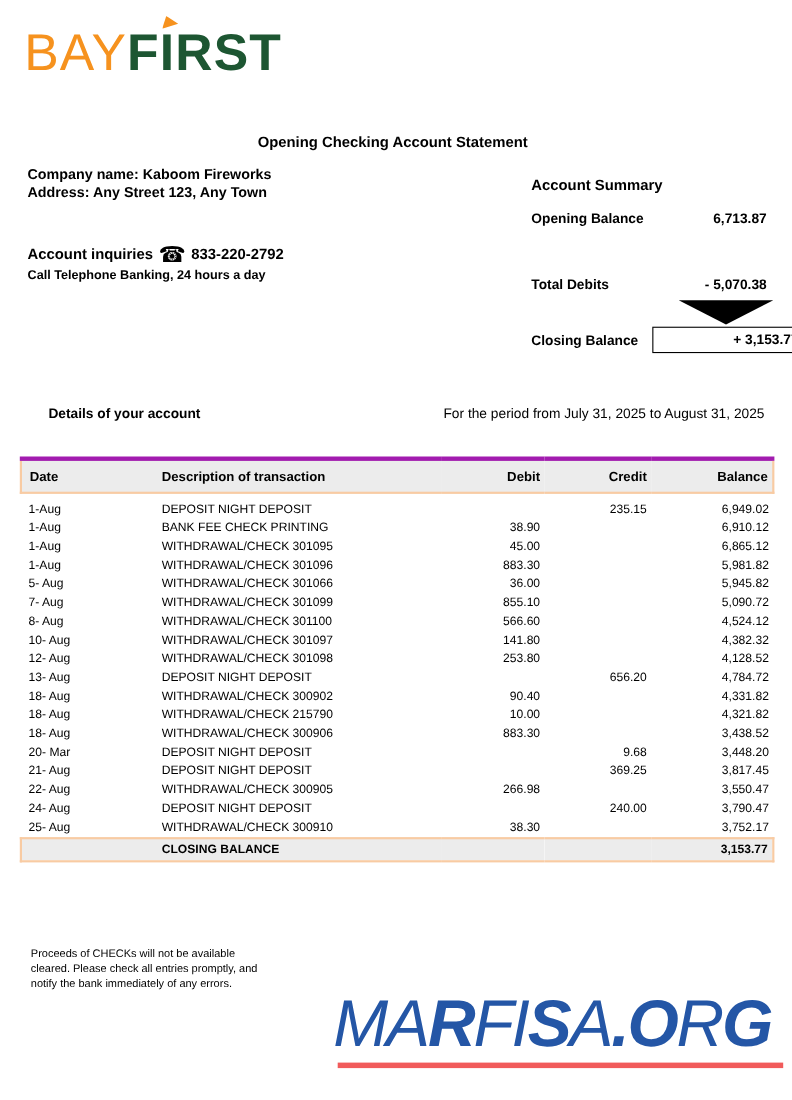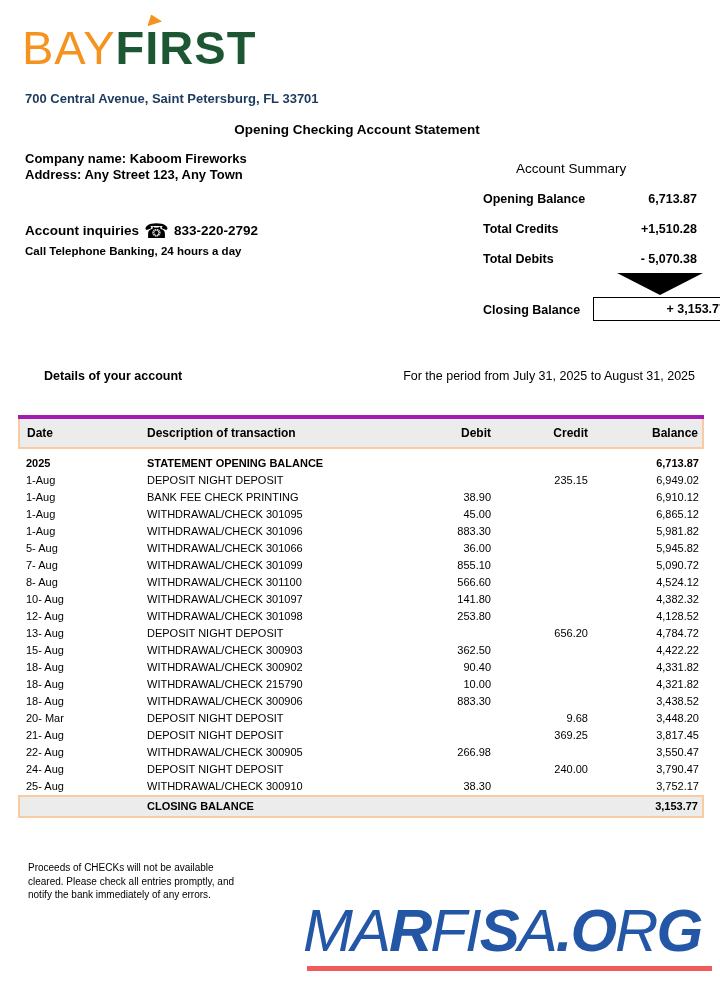--- a/index.html
+++ b/index.html
@@ -17,21 +17,21 @@
 
   .doc-title{position:absolute;left:0;top:122px;width:714px;text-align:center;font-size:13.5px;font-weight:700;}
 
   
   .customer{position:absolute;left:25px;top:151px;font-size:13px;font-weight:700;line-height:16px;}
   .inquiries{position:absolute;left:25px;top:219px;font-size:13.5px;font-weight:700;}
   .phone-icon{font-family:"DejaVu Sans",sans-serif;font-size:20px;vertical-align:-3px;margin:0 5px;}
   .banking-note{position:absolute;left:25px;top:245px;font-size:11.5px;font-weight:700;}
 
   
-  .summary-heading{position:absolute;left:483px;top:161px;font-size:13.5px;font-weight:400;margin-left:33px;}
+  .summary-heading{position:absolute;left:483px;top:161px;font-size:13.5px;font-weight:700;}
   .summary-row{position:absolute;left:483px;width:214px;display:flex;justify-content:space-between;
                font-size:12.5px;font-weight:700;}
   .sr0{top:192px;} .sr1{top:222px;} .sr2{top:252px;}
   .arrow-down{position:absolute;left:617px;top:273px;width:0;height:0;
               border-left:43px solid transparent;border-right:43px solid transparent;border-top:22px solid #000;}
   .closing-label{position:absolute;left:483px;top:303px;font-size:12.5px;font-weight:700;}
   .closing-box{position:absolute;left:593px;top:297px;width:144px;height:24px;border:1.5px solid #000;
                box-sizing:border-box;display:flex;align-items:center;justify-content:flex-end;
                padding-right:10px;font-size:12.5px;font-weight:700;}
 
@@ -69,41 +69,36 @@
   .watermark-underline{position:absolute;left:307px;top:966px;width:405px;height:5px;background:#F15B5B;}
 </style>
 </head>
 <body>
 
 <div class="page">
 
   <div class="logo">
     <span class="logo-bay">BAY</span><span class="logo-first"><span>F</span><span class="logo-i"><span>I</span><span class="logo-flag"></span></span><span>RST</span></span>
   </div>
-  <div class="bank-address">700 Central Avenue, Saint Petersburg, FL 33701</div>
 
   <div class="doc-title">Opening Checking Account Statement</div>
 
   <div class="customer">
     <div>Company name: Kaboom Fireworks</div>
     <div>Address: Any Street 123, Any Town</div>
   </div>
   <div class="inquiries">
     <span>Account inquiries</span><span class="phone-icon">☎</span><span>833-220-2792</span>
   </div>
   <div class="banking-note">Call Telephone Banking, 24 hours a day</div>
 
   <div class="summary-heading">Account Summary</div>
   <div class="summary-row sr0">
     <span>Opening Balance</span>
     <span>6,713.87</span>
-  </div>
-  <div class="summary-row sr1">
-    <span>Total Credits</span>
-    <span>+1,510.28</span>
   </div>
   <div class="summary-row sr2">
     <span>Total Debits</span>
     <span>- 5,070.38</span>
   </div>
   <div class="arrow-down"></div>
   <div class="closing-label">Closing Balance</div>
   <div class="closing-box">
     <span>+ 3,153.77</span>
   </div>
@@ -122,27 +117,20 @@
     <thead>
       <tr>
         <th>Date</th>
         <th>Description of transaction</th>
         <th class="num">Debit</th>
         <th class="num">Credit</th>
         <th class="num">Balance</th>
       </tr>
     </thead>
     <tbody>
-        <tr class="em">
-          <td>2025</td>
-          <td>STATEMENT OPENING BALANCE</td>
-          <td class="num"></td>
-          <td class="num"></td>
-          <td class="num">6,713.87</td>
-        </tr>
         <tr>
           <td>1-Aug</td>
           <td>DEPOSIT NIGHT DEPOSIT</td>
           <td class="num"></td>
           <td class="num">235.15</td>
           <td class="num">6,949.02</td>
         </tr>
         <tr>
           <td>1-Aug</td>
           <td>BANK FEE CHECK PRINTING</td>
@@ -198,27 +186,20 @@
           <td class="num">253.80</td>
           <td class="num"></td>
           <td class="num">4,128.52</td>
         </tr>
         <tr>
           <td>13- Aug</td>
           <td>DEPOSIT NIGHT DEPOSIT</td>
           <td class="num"></td>
           <td class="num">656.20</td>
           <td class="num">4,784.72</td>
-        </tr>
-        <tr>
-          <td>15- Aug</td>
-          <td>WITHDRAWAL/CHECK 300903</td>
-          <td class="num">362.50</td>
-          <td class="num"></td>
-          <td class="num">4,422.22</td>
         </tr>
         <tr>
           <td>18- Aug</td>
           <td>WITHDRAWAL/CHECK 300902</td>
           <td class="num">90.40</td>
           <td class="num"></td>
           <td class="num">4,331.82</td>
         </tr>
         <tr>
           <td>18- Aug</td>

